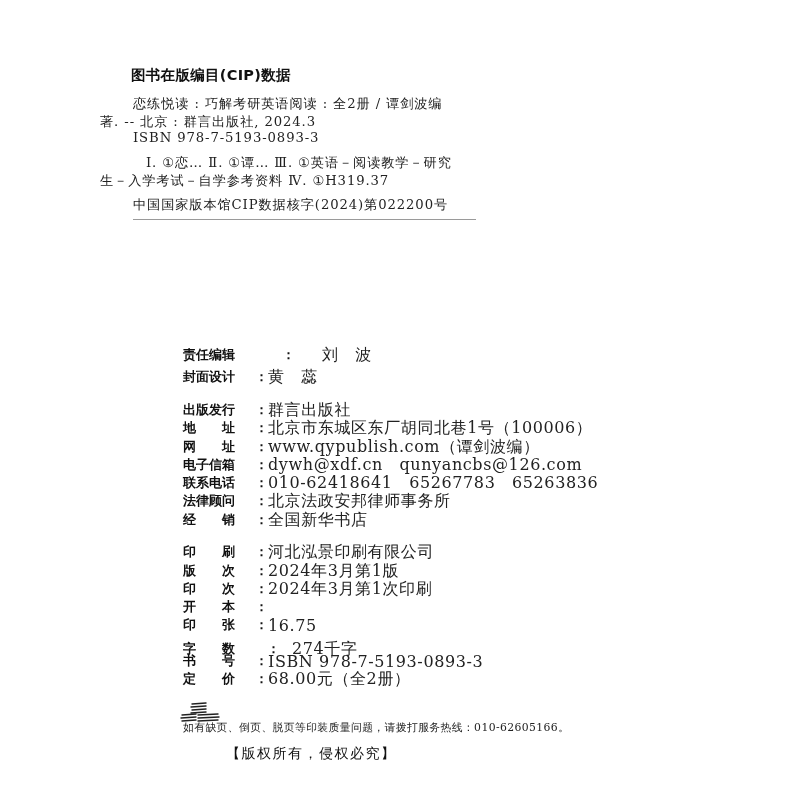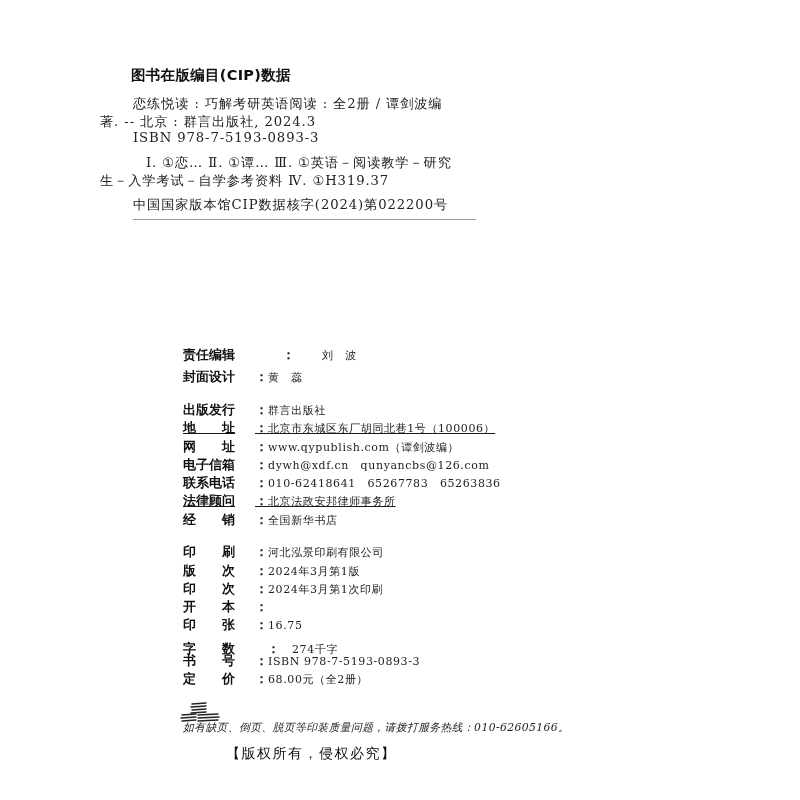--- a/index.html
+++ b/index.html
@@ -56,21 +56,21 @@
       color: #111;
     }
     .row .colon {
       width: 13px;
       font-family: "DejaVu Sans", "Liberation Sans", sans-serif;
       font-weight: bold;
       font-size: 13px;
       color: #111;
     }
     .row .value {
-      font-size: 11px;
+      font-size: 16px;
       letter-spacing: 0.6px;
       color: #222;
     }
 
     
     .logo {
       left: 178px; top: 702px;
       width: 44px; height: 22px;
     }
     .rights {
@@ -78,21 +78,20 @@
       font-size: 14px;
       letter-spacing: 1.5px;
       color: #111;
       margin-top: 42px;
     }
     .note {
       left: 183px; top: 721px;
       font-size: 10.8px;
       letter-spacing: 0.4px;
       color: #222;
-      font-style: italic;
     }
   </style>
 </head>
 <body>
 
 <div class="abs cip-heading">图书在版编目(CIP)数据</div>
 
 <div class="abs cip-line" style="left:133px; top:95px;">恋练悦读 : 巧解考研英语阅读 : 全2册 / 谭剑波编</div>
 <div class="abs cip-line" style="left:100px; top:113px;">著. -- 北京 : 群言出版社, 2024.3</div>
 <div class="abs cip-line" style="left:133px; top:130px;">ISBN 978-7-5193-0893-3</div>
@@ -110,41 +109,41 @@
   <span class="label">封面设计</span>
   <span class="colon">：</span>
   <span class="value">黄　蕊</span>
 </div>
 
 <div class="row" style="top:401px;">
   <span class="label">出版发行</span>
   <span class="colon">：</span>
   <span class="value">群言出版社</span>
 </div>
-<div class="row" style="top:419px;text-decoration:underline;">
+<div class="row" style="top:419px;">
   <span class="label">地　　址</span>
   <span class="colon">：</span>
   <span class="value">北京市东城区东厂胡同北巷1号（100006）</span>
 </div>
 <div class="row" style="top:438px;">
   <span class="label">网　　址</span>
   <span class="colon">：</span>
   <span class="value">www.qypublish.com（谭剑波编）</span>
 </div>
 <div class="row" style="top:456px;">
   <span class="label">电子信箱</span>
   <span class="colon">：</span>
   <span class="value">dywh@xdf.cn　qunyancbs@126.com</span>
 </div>
 <div class="row" style="top:474px;">
   <span class="label">联系电话</span>
   <span class="colon">：</span>
   <span class="value">010-62418641　65267783　65263836</span>
 </div>
-<div class="row" style="top:492px;text-decoration:underline;">
+<div class="row" style="top:492px;">
   <span class="label">法律顾问</span>
   <span class="colon">：</span>
   <span class="value">北京法政安邦律师事务所</span>
 </div>
 <div class="row" style="top:511px;">
   <span class="label">经　　销</span>
   <span class="colon">：</span>
   <span class="value">全国新华书店</span>
 </div>
 

